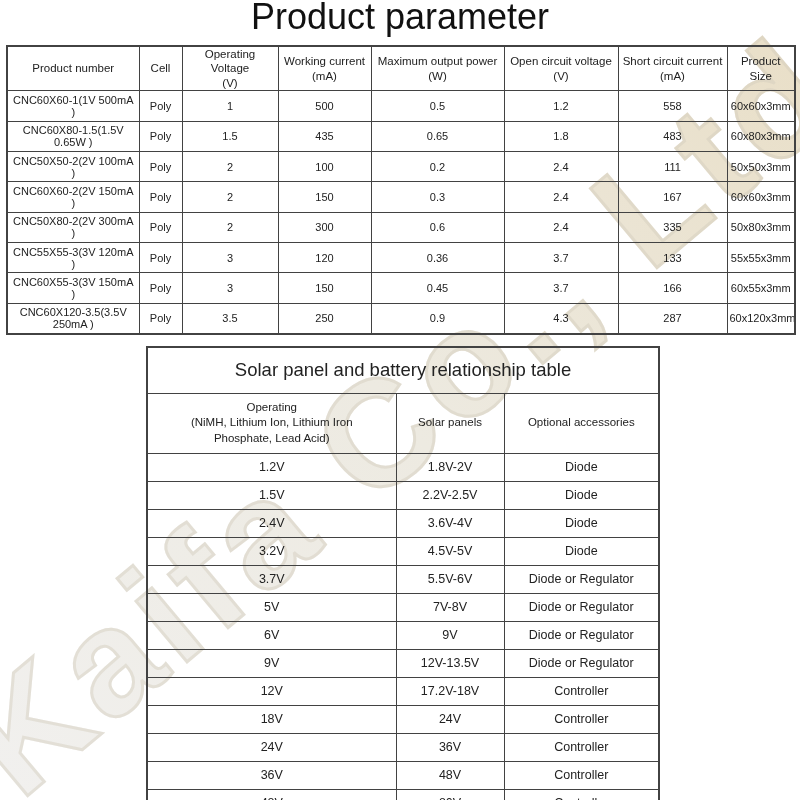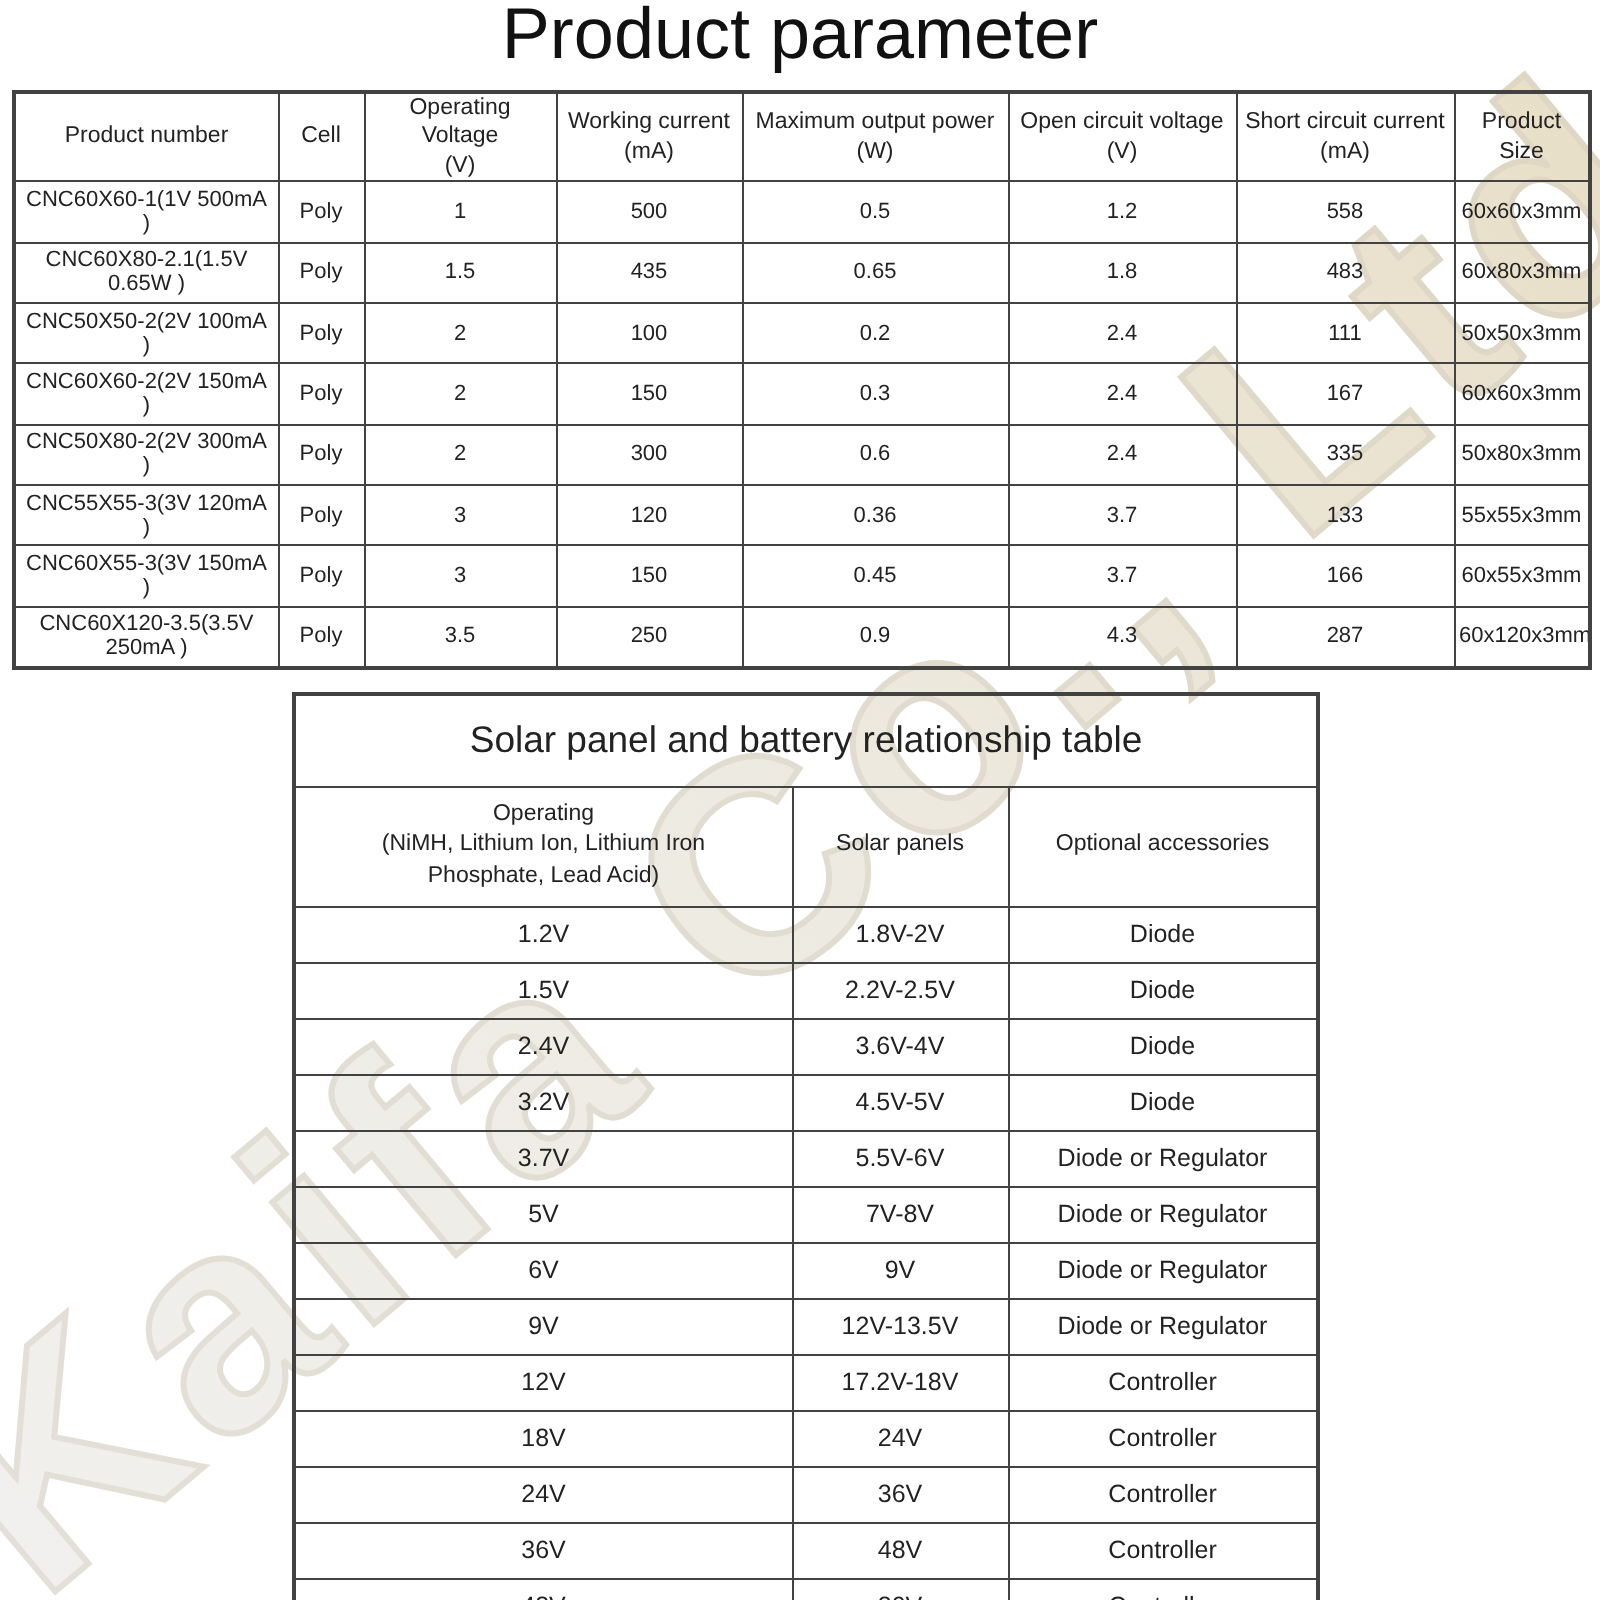--- a/index.html
+++ b/index.html
@@ -111,21 +111,21 @@
           <td>CNC60X60-1(1V 500mA )</td>
           <td>Poly</td>
           <td>1</td>
           <td>500</td>
           <td>0.5</td>
           <td>1.2</td>
           <td>558</td>
           <td>60x60x3mm</td>
         </tr>
         <tr>
-          <td>CNC60X80-2.1(1.5V 0.65W )</td>
+          <td>CNC60X80-1.5(1.5V 0.65W )</td>
           <td>Poly</td>
           <td>1.5</td>
           <td>435</td>
           <td>0.65</td>
           <td>1.8</td>
           <td>483</td>
           <td>60x80x3mm</td>
         </tr>
         <tr>
           <td>CNC50X50-2(2V 100mA )</td>

